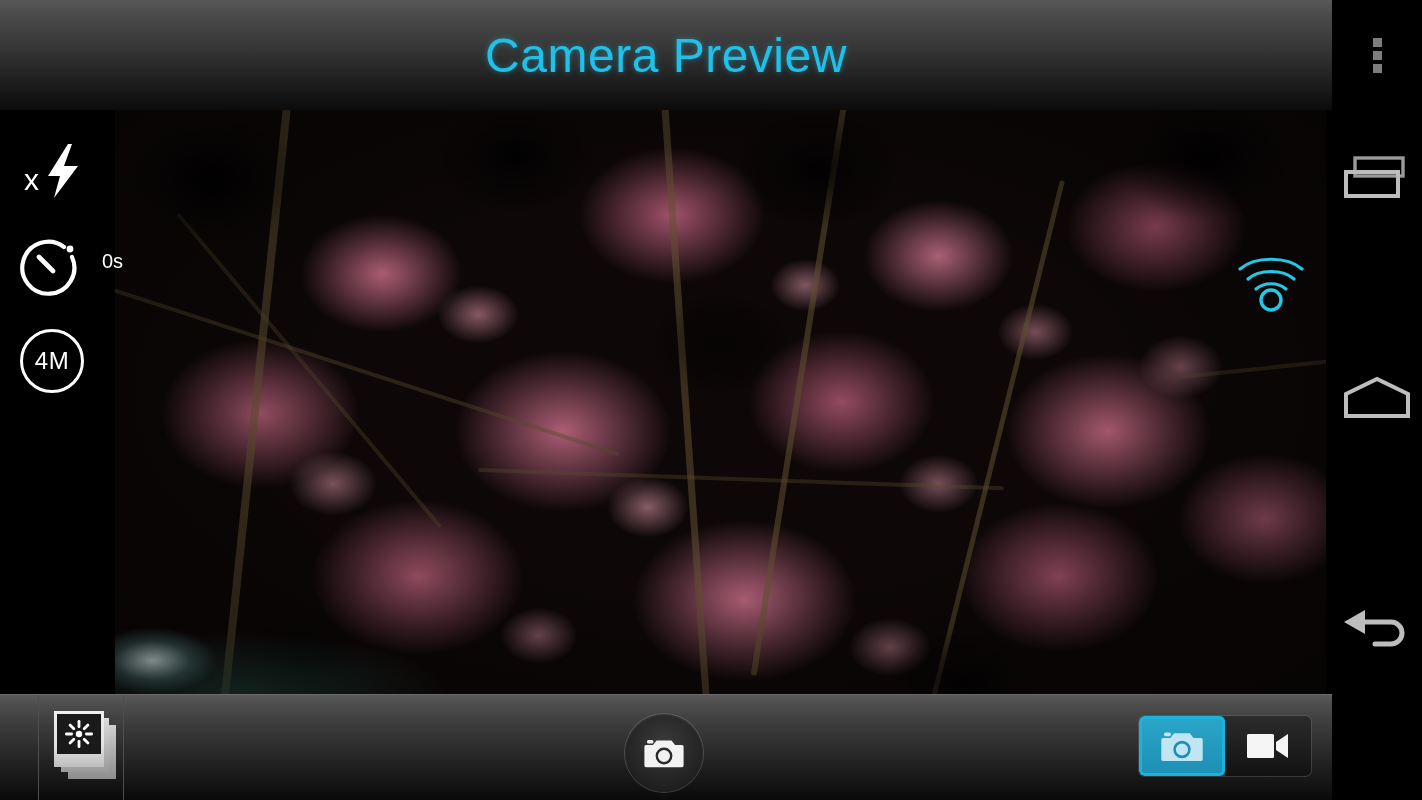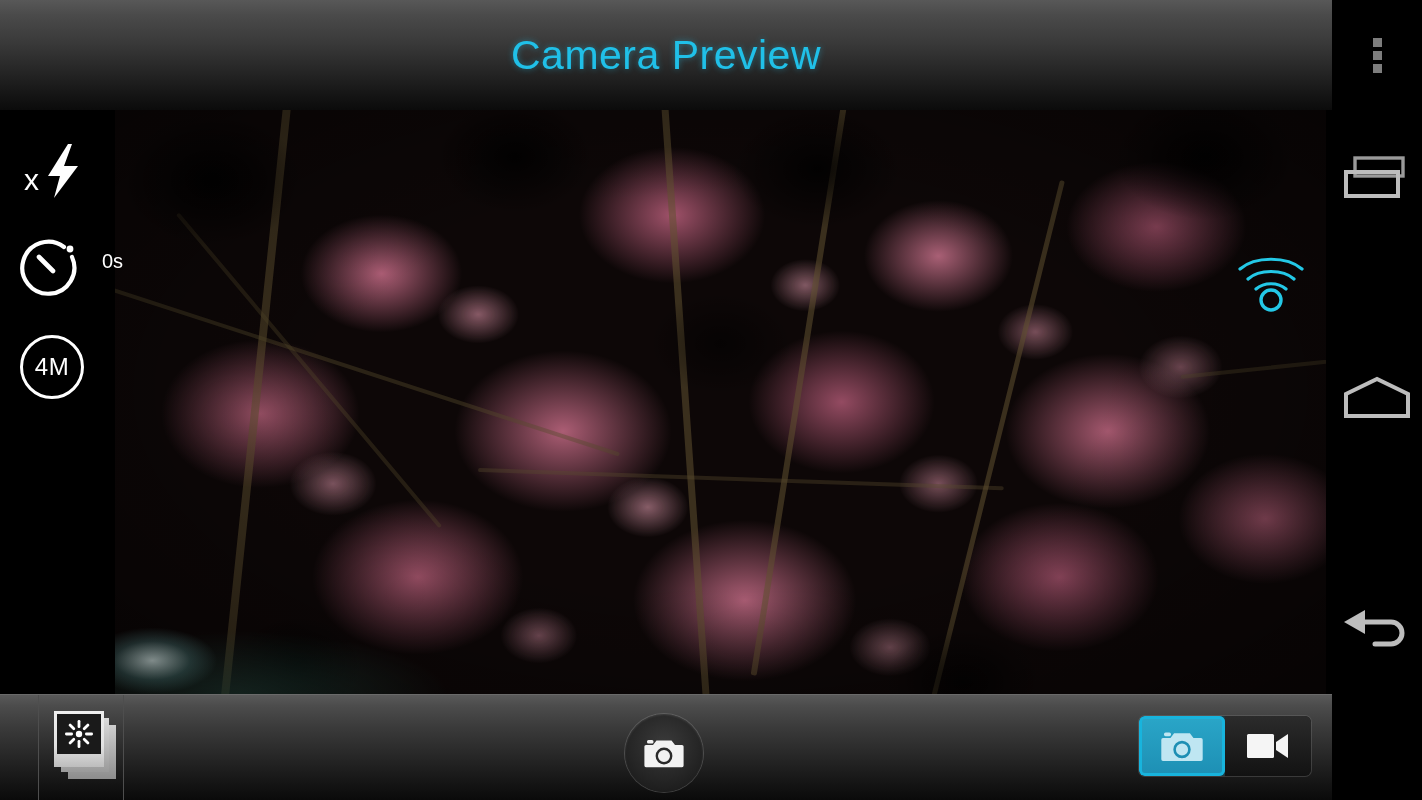--- a/index.html
+++ b/index.html
@@ -10,21 +10,21 @@
   }
   #app { position:relative; width:1422px; height:800px; background:#000; }
 
   
   .topbar{
     position:absolute; left:0; top:0; width:1332px; height:110px;
     background:linear-gradient(180deg,#585858 0%,#4a4a4a 14%,#3a3a3a 38%,#262626 64%,#151515 86%,#0b0b0b 100%);
     display:flex; align-items:center; justify-content:center;
   }
   .topbar-title{
-    color:#20c0e8; font-size:41px; letter-spacing:0.5px; font-weight:400;
+    color:#20c0e8; font-size:48px; letter-spacing:0.5px; font-weight:400;
     text-shadow:0 0 6px rgba(32,192,232,.45);
   }
 
   
   .preview-wrap{
     position:absolute; left:0; top:110px; width:1332px; height:584px;
     background:#000;
   }
   .preview{
     position:absolute; left:115px; top:0px; width:1211px; height:584px;
@@ -92,21 +92,21 @@
   .photo .vig{
     position:absolute; inset:0;
     background:radial-gradient(ellipse 75% 80% at 50% 48%, transparent 42%, rgba(0,0,0,.55) 100%);
   }
 
   
   .left-ctrl{ position:absolute; left:0; top:110px; width:115px; height:584px; }
   .ctrl{ position:absolute; display:flex; align-items:center; }
   .flash-ctrl{ left:22px; top:30px; }
   .timer-ctrl{ left:20px; top:128px; }
-  .res-ctrl{ left:20px; top:225px; }
+  .res-ctrl{ left:20px; top:219px; }
   .timer-label{ position:absolute; left:102px; top:140px; color:#fff; font-size:20px; }
 
   .res-circle{
     width:64px; height:64px; border-radius:50%;
     border:3px solid #fff; display:flex; align-items:center; justify-content:center;
     color:#fff; font-size:24px; letter-spacing:.5px;
   }
 
   
   .wifi{ position:absolute; left:1235px; top:140px; }

